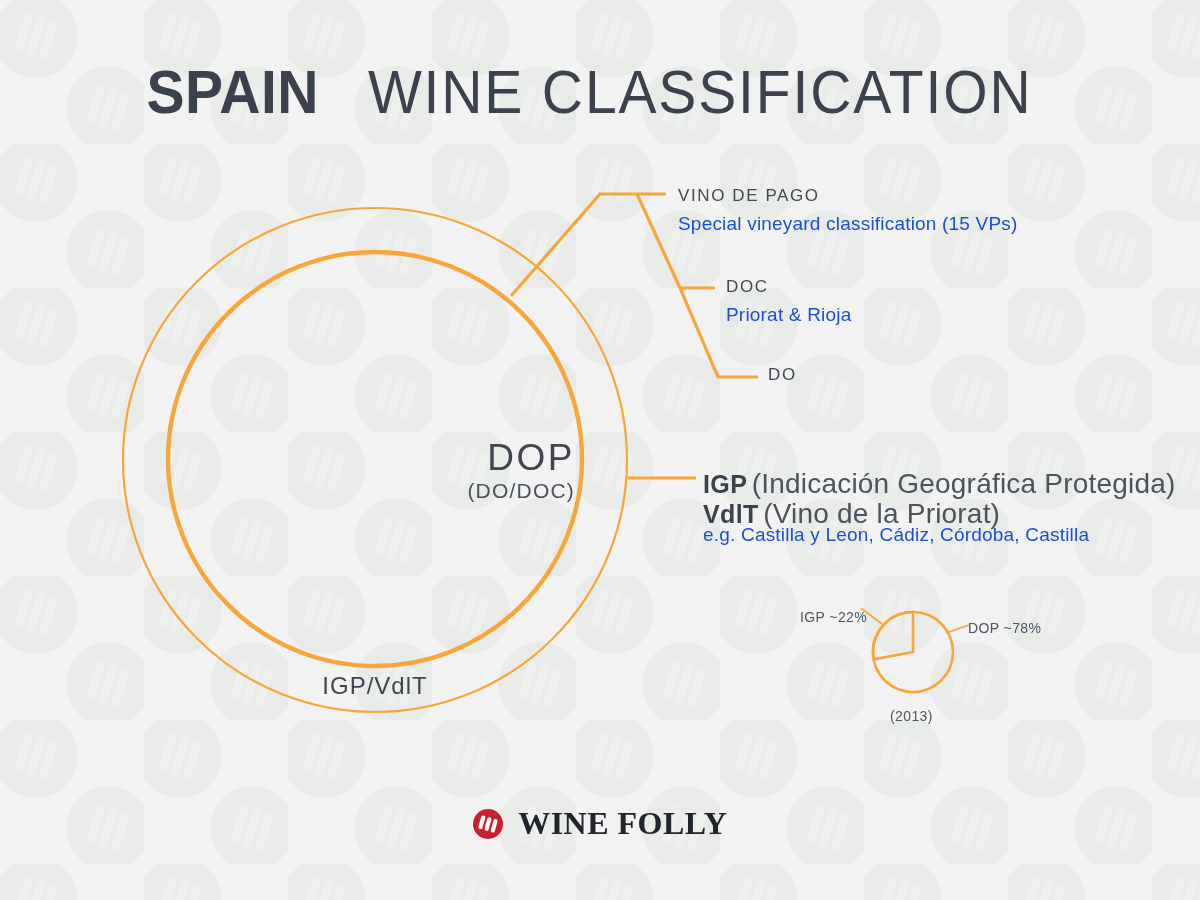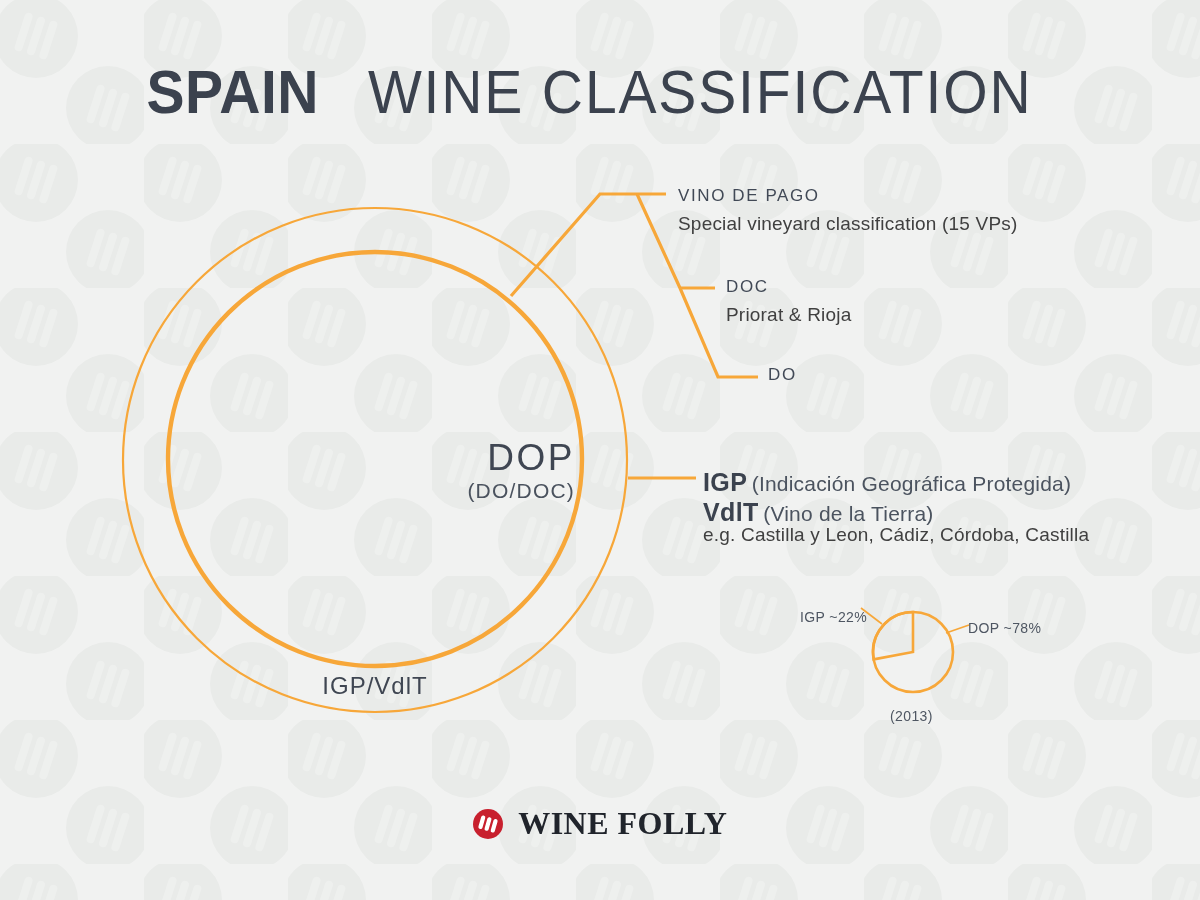--- a/index.html
+++ b/index.html
@@ -80,21 +80,21 @@
   .lbl-head {
     font-size: 17px;
     font-weight: 400;
     letter-spacing: 1.6px;
     color: #414956;
   }
   .lbl-sub {
     font-size: 19px;
     font-weight: 400;
     letter-spacing: 0.2px;
-    color: #404040;
+    color: #1d4ed8;
   }
 
   #dop-label {
     position: absolute;
     left: 175px;
     top: 438px;
     width: 400px;
     text-align: right;
   }
   #dop-main {
@@ -134,21 +134,21 @@
   #igp-line2 { left: 703px; top: 498px; }
   #igp-line3 { left: 703px; top: 524px; }
 
   .inline-bold {
     font-size: 25px;
     font-weight: 700;
     letter-spacing: 0.4px;
     color: #3b424e;
   }
   .inline-paren {
-    font-size: 21px;
+    font-size: 28px;
     font-weight: 400;
     letter-spacing: 0.2px;
     color: #4b535f;
   }
 
   
   #pie-wrap {
     position: absolute;
     left: 790px;
     top: 595px;
@@ -267,21 +267,21 @@
   <div class="lbl lbl-sub" id="doc-sub">Priorat &amp; Rioja</div>
 
   <div class="lbl lbl-head" id="do-head">DO</div>
 
   <div class="lbl" id="igp-line1">
     <span class="inline-bold">IGP</span>
     <span class="inline-paren">(Indicación Geográfica Protegida)</span>
   </div>
   <div class="lbl" id="igp-line2">
     <span class="inline-bold">VdlT</span>
-    <span class="inline-paren">(Vino de la Tierra)</span>
+    <span class="inline-paren">(Vino de la Priorat)</span>
   </div>
   <div class="lbl lbl-sub" id="igp-line3">e.g. Castilla y Leon, Cádiz, Córdoba, Castilla</div>
 
   <div id="pie-wrap">
     <div class="pie-lbl" id="pie-lbl-igp">IGP ~22%</div>
     <div class="pie-lbl" id="pie-lbl-dop">DOP ~78%</div>
     <div class="pie-lbl" id="pie-lbl-year">(2013)</div>
   </div>
 
   <div id="footer-logo">

